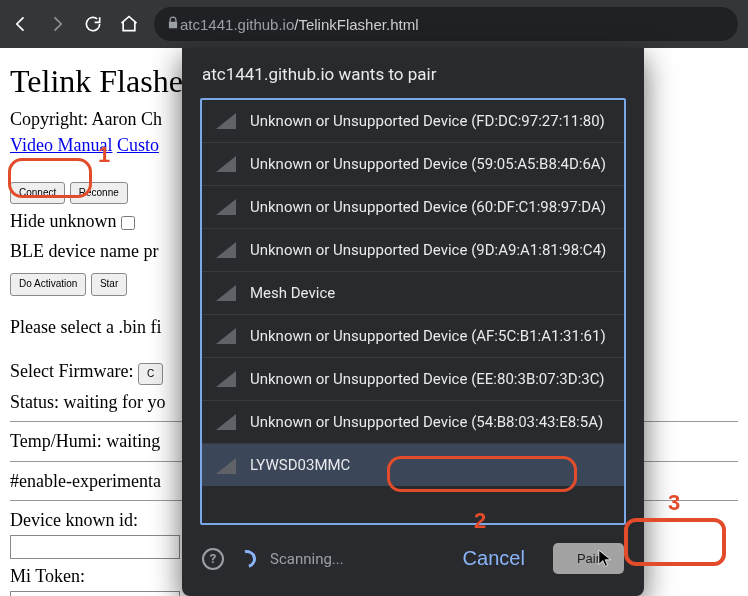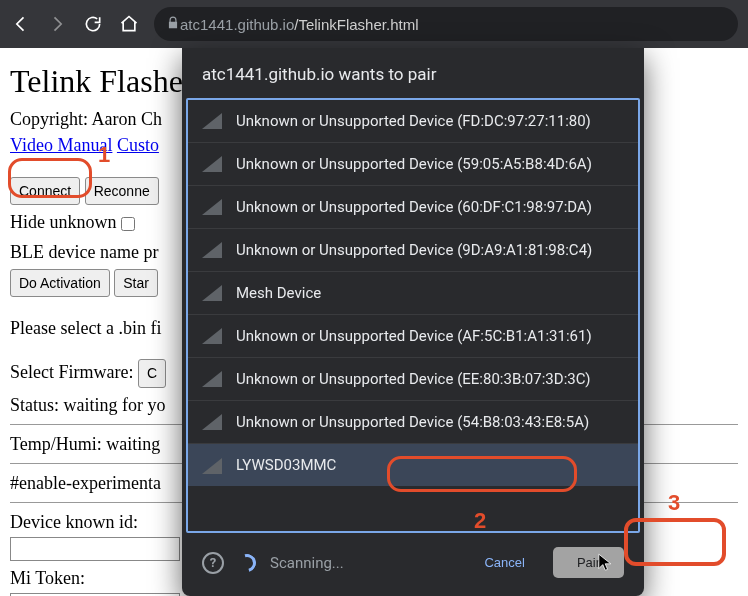--- a/index.html
+++ b/index.html
@@ -40,21 +40,21 @@
     padding: 10px 10px 0 10px;
     font-family: "Times New Roman", Times, serif;
     color: #000;
     font-size: 18px;
     line-height: 1.45;
   }
   h1 { font-size: 32px; font-weight: 400; margin-bottom: 2px; }
   .links a { color: #0000EE; text-decoration: underline; }
   .btn {
     font-family: Arial, sans-serif;
-    font-size: 14px;
+    font-size: 10px;
     background: #efefef;
     border: 1px solid #8a8a8a;
     border-radius: 3px;
     padding: 3px 8px;
     display: inline-block;
   }
   .row { margin-top: 4px; }
   .chk { width:14px; height:14px; vertical-align:middle; }
   hr { border: none; border-top: 1px solid #999; margin: 6px 0; }
   input.text {
@@ -74,21 +74,21 @@
     width: 462px; height: 548px;
     background: #292a2d;
     border-radius: 0 0 8px 8px;
     box-shadow: 0 10px 30px rgba(0,0,0,.6);
     color: #e8eaed;
     font-family: -apple-system, Roboto, Arial, sans-serif;
     display: flex; flex-direction: column;
   }
   .dlg-title { font-size: 17px; padding: 16px 20px 14px; }
   .dev-list {
-    margin: 0 4px;
+    margin: 0 18px;
     flex: 1;
     border: 2px solid #7aa7e8;
     border-radius: 2px;
     overflow: hidden;
     display: flex; flex-direction: column;
   }
   .dev {
     display: flex; align-items: center;
     gap: 14px;
     padding: 12px 14px;
@@ -122,21 +122,21 @@
   }
   .spinner {
     width: 18px; height: 18px; border-radius:50%;
     border: 3px solid transparent;
     border-top-color:#8ab4f8; border-right-color:#8ab4f8;
     transform: rotate(30deg);
   }
   .scan-label { color:#9aa0a6; font-size:15px; }
   .footer-spacer { flex:1; }
   .btn-cancel {
-    color:#8ab4f8; font-size:13px; padding:8px 14px;
+    color:#8ab4f8; font-size:20px; padding:8px 14px;
     background:transparent; border:none;text-align:right;
   }
   .btn-pair {
     background:#a3a3a3; color:#202124; font-size:13px;
     padding:8px 24px; border:none; border-radius:5px;
     position: relative;
   }
   .cursor {
     position:absolute; right:10px; top:6px; width:16px; height:20px;
   }

